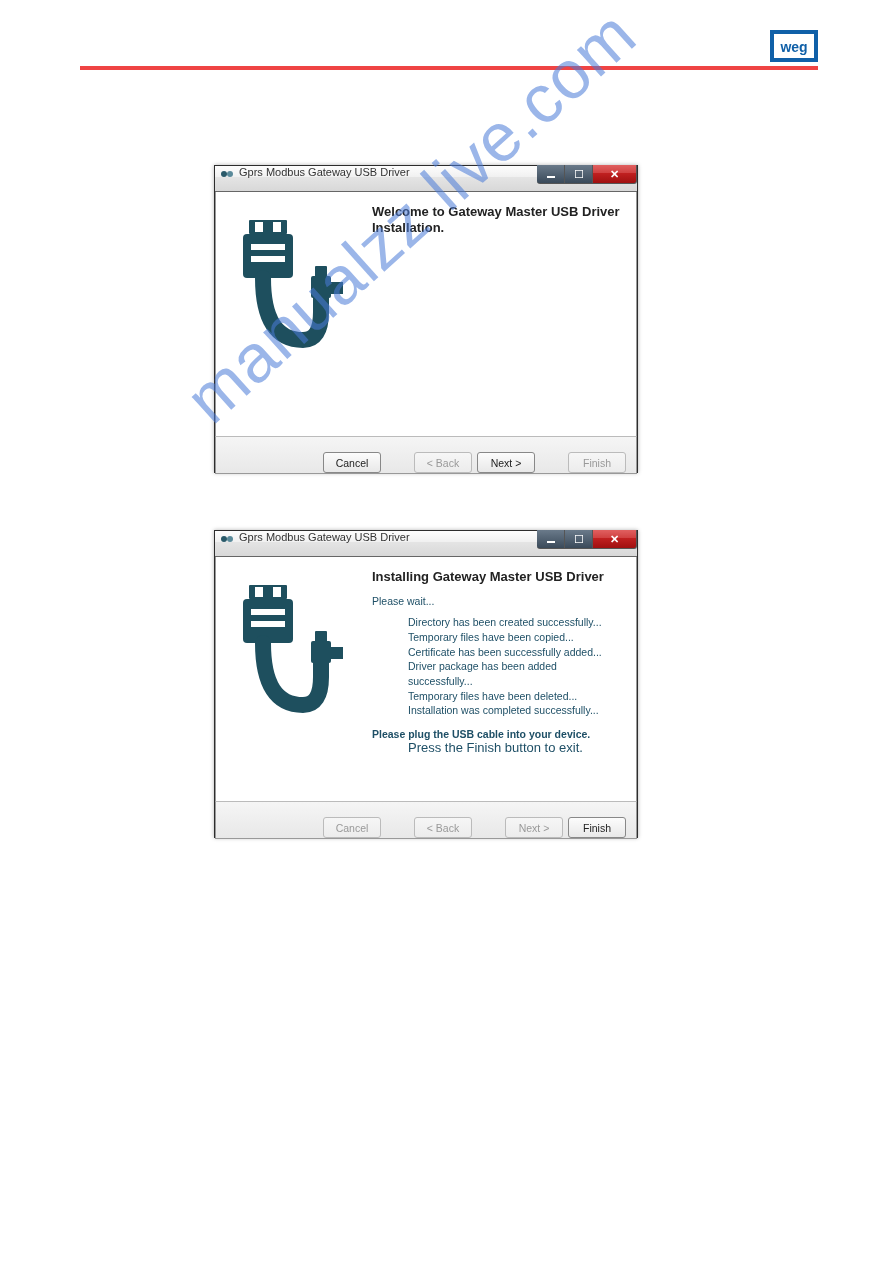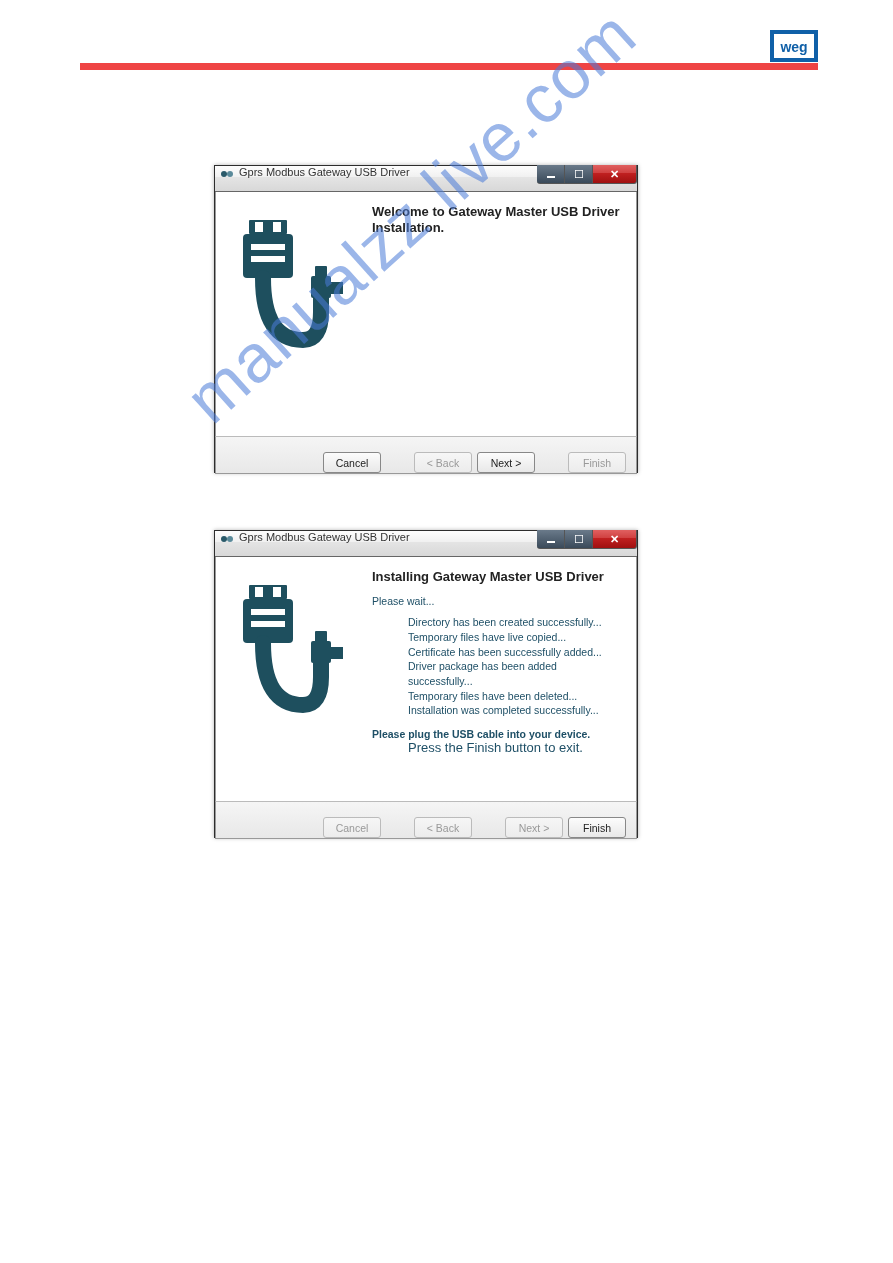--- a/index.html
+++ b/index.html
@@ -9,21 +9,21 @@
     background: #fff;
     font-family: "Segoe UI", Tahoma, sans-serif;
     position: relative;
   }
   .page-header {
     position: absolute;
     top: 30px;
     left: 80px;
     right: 75px;
     height: 40px;
-    border-bottom: 7px solid #ef4444;
+    border-bottom: 4px solid #ef4444;
     display: flex;
     justify-content: flex-end;
     align-items: flex-start;
   }
   .weg-logo {
     width: 48px;
     height: 32px;
   }
   .dialog-wrap {
     position: absolute;
@@ -303,21 +303,21 @@
             <rect x="82" y="46" width="12" height="12" rx="1"></rect>
             <rect x="98" y="62" width="12" height="12"></rect>
           </g>
         </svg>
       </span>
     </div>
     <div class="right-panel">
       <div class="dlg-title">Installing Gateway Master USB Driver</div>
       <div class="wait-text">Please wait...</div>
       <div class="status-line">Directory has been created successfully...</div>
-      <div class="status-line">Temporary files have live copied...</div>
+      <div class="status-line">Temporary files have been copied...</div>
       <div class="status-line">Certificate has been successfully added...</div>
       <div class="status-line">Driver package has been added successfully...</div>
       <div class="status-line">Temporary files have been deleted...</div>
       <div class="status-line">Installation was completed successfully...</div>
       <div class="plug-instruction">Please plug the USB cable into your device.</div>
       <div class="press-finish">Press the Finish button to exit.</div>
     </div>
   </div>
   <div class="dialog-footer">
     <div class="btn disabled">Cancel</div>

